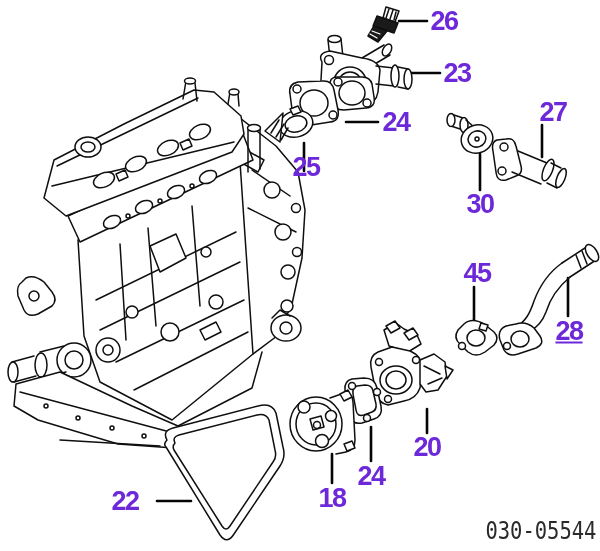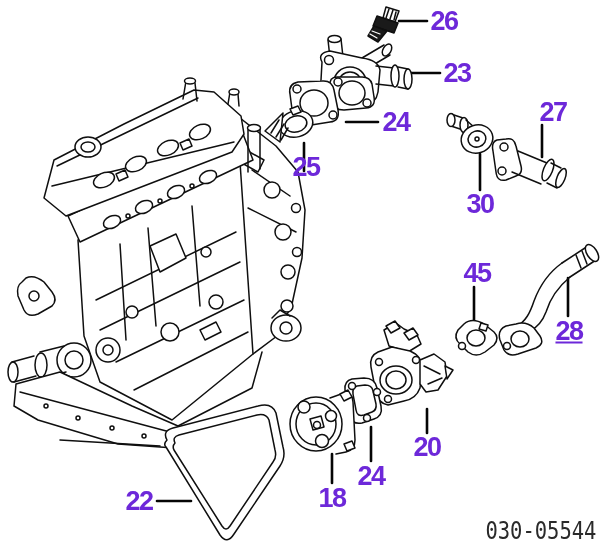--- a/index.html
+++ b/index.html
@@ -245,21 +245,21 @@
 
     <g>
       <path d="M167,440 Q162,431 173,428 L258,406 Q272,402 276,413 L283,447 Q286,457 280,466 L234,534 Q227,545 220,535 L166,447 Q163,444 167,440 Z" fill="#fff"></path>
       <path d="M175,443 Q172,437 179,435 L257,415 Q266,413 269,420 L275,450 Q277,457 273,462 L230,526 Q226,532 222,526 L174,450 Q172,446 175,443 Z"></path>
     </g>
   </svg>
 
   <div class="callout" style="left:332px;top:498px;">18</div>
   <div class="callout" style="left:427px;top:447px;">20</div>
   <div class="callout" style="left:371px;top:476px;">24</div>
-  <div class="callout" style="left:139px;top:501px;">22</div>
+  <div class="callout" style="left:125px;top:501px;">22</div>
   <div class="callout" style="left:457px;top:73px;">23</div>
   <div class="callout" style="left:396px;top:122px;text-align:right;">24</div>
   <div class="callout" style="left:306px;top:167px;">25</div>
   <div class="callout" style="left:444px;top:21px;">26</div>
   <div class="callout" style="left:542px;top:112px;margin-left:11px;">27</div>
   <div class="callout" style="left:569px;top:331px;text-decoration:underline;">28</div>
   <div class="callout" style="left:477px;top:273px;">45</div>
   <div class="callout" style="left:480px;top:204px;">30</div>
 
   <div class="drawing-number">030-05544</div>

